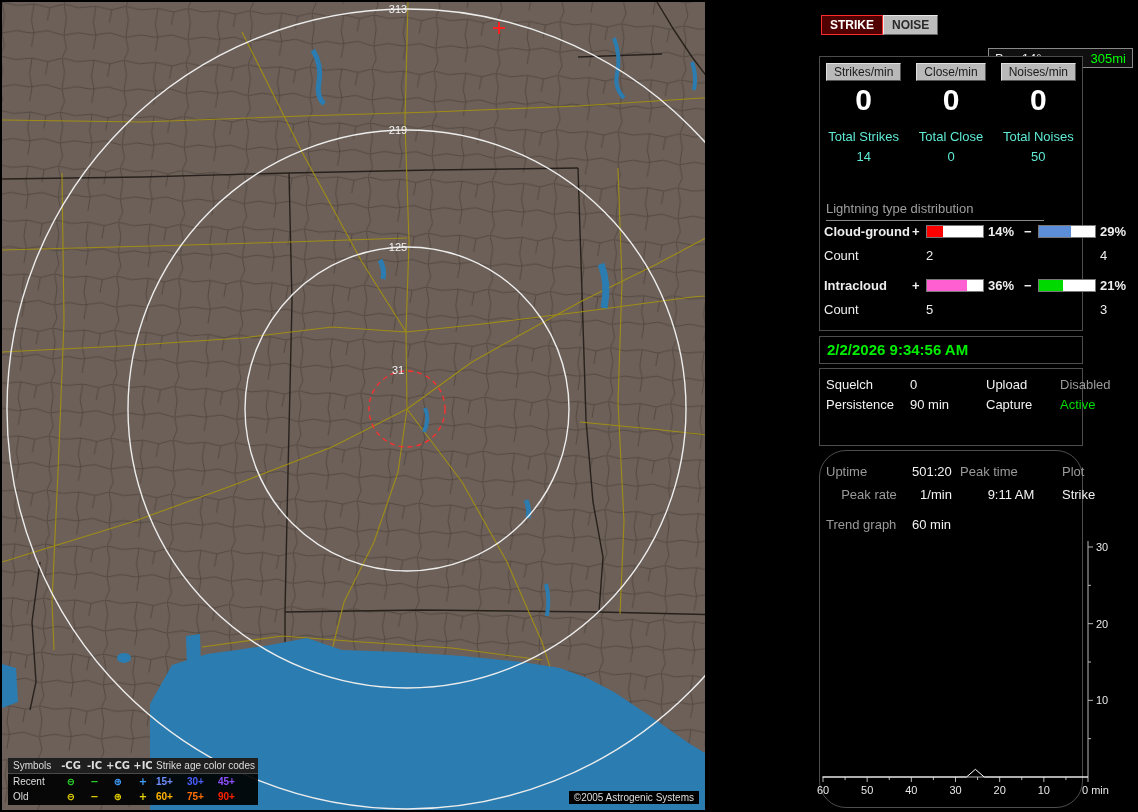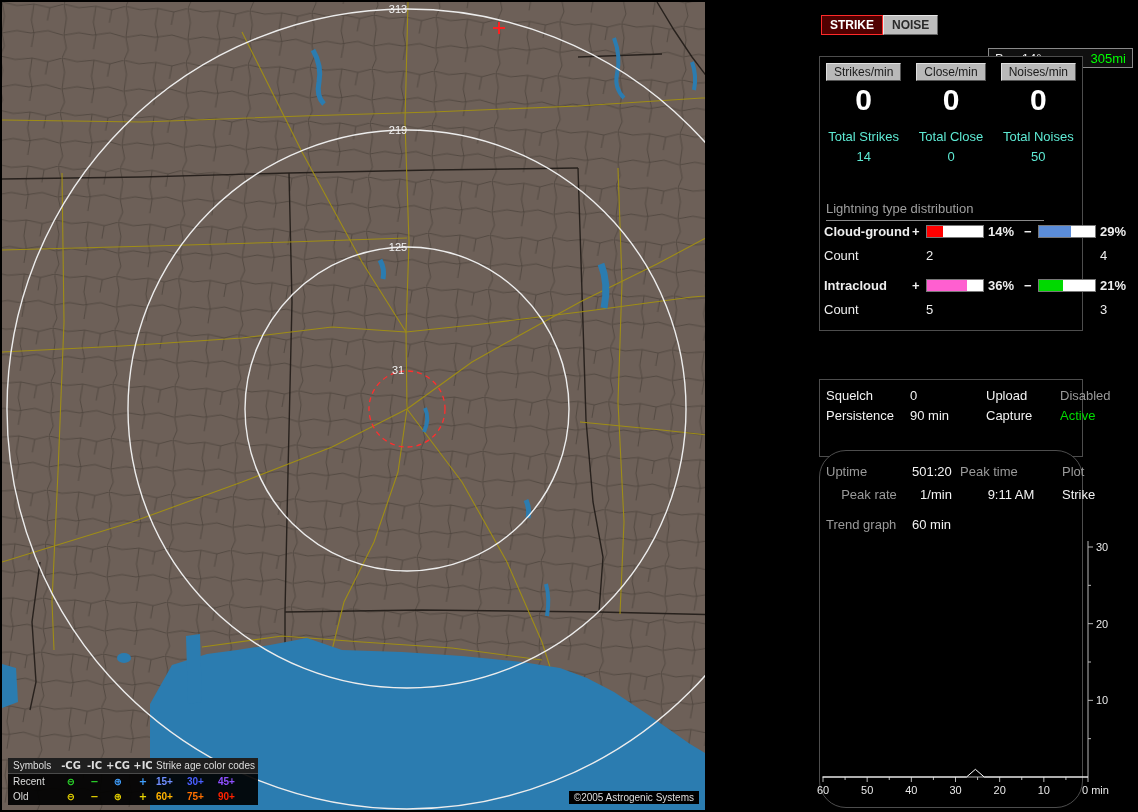--- a/index.html
+++ b/index.html
@@ -16,21 +16,21 @@
   .lg-ic{text-align:center;font-weight:bold;font-family:"DejaVu Sans",sans-serif;}
   .lg-ages{display:flex;}
   .lg-ages span{width:31px;font-weight:bold;}
   .copyright{position:absolute;right:6px;bottom:6px;background:#000;padding:1px 5px;font-size:10px;color:#ddd;z-index:5;}
 
   
   #panel{position:absolute;left:817px;top:0;width:321px;height:812px;background:#000;font-size:13px;}
   .section{position:absolute;left:2px;width:264px;border:1px solid #4d4d4d;background:#000;box-sizing:border-box;}
   #stats-box{top:56px;height:275px;}
   #date-box{top:336px;height:28px;}
-  #settings-box{top:368px;height:78px;margin-top:11px;}
+  #settings-box{top:368px;height:78px;}
   #bottom-box{top:450px;height:358px;border-radius:27px;}
 
   .hdr-btn{position:absolute;top:15px;font-size:12px;font-weight:bold;padding:2px 8px;cursor:pointer;}
   #strike-btn{left:4px;background:#500000;color:#fff;border:1px solid #ff2a2a;}
   #noise-btn{left:66px;background:#bdbdbd;color:#2a2a2a;border:1px solid #e6e6e6;border-right-color:#666;border-bottom-color:#666;}
   #bng-chip{position:absolute;left:171px;top:14px;width:145px;height:20px;box-sizing:border-box;border:1px solid #8a8a8a;
             background:#101010;display:flex;align-items:center;justify-content:space-between;padding:0 6px;font-weight:normal;margin-top:34px;}
   #bng-chip .rng{color:#00ff00;}
 
   .cols{position:absolute;left:0;width:100%;display:flex;}
@@ -242,20 +242,23 @@
           </span>
         <span class="pct">21%</span>
       </div>
       <div class="cnt-row" style="top:245px;">
         <span>Count</span>
         <span class="cnt1">5</span>
         <span class="cnt2">3</span>
       </div>
     </div>
 
+    <div id="date-box" class="section">
+      <div class="dt">2/2/2026 9:34:56 AM</div>
+    </div>
 
     <div id="settings-box" class="section">
       <div class="set-row" style="top:7px;">
         <span class="wval">Squelch</span>
         <span class="wval">0</span>
         <span class="wval">Upload</span>
         <span style="color: rgb(154, 154, 154);">Disabled</span>
       </div>
       <div class="set-row" style="top:27px;">
         <span class="wval">Persistence</span>

